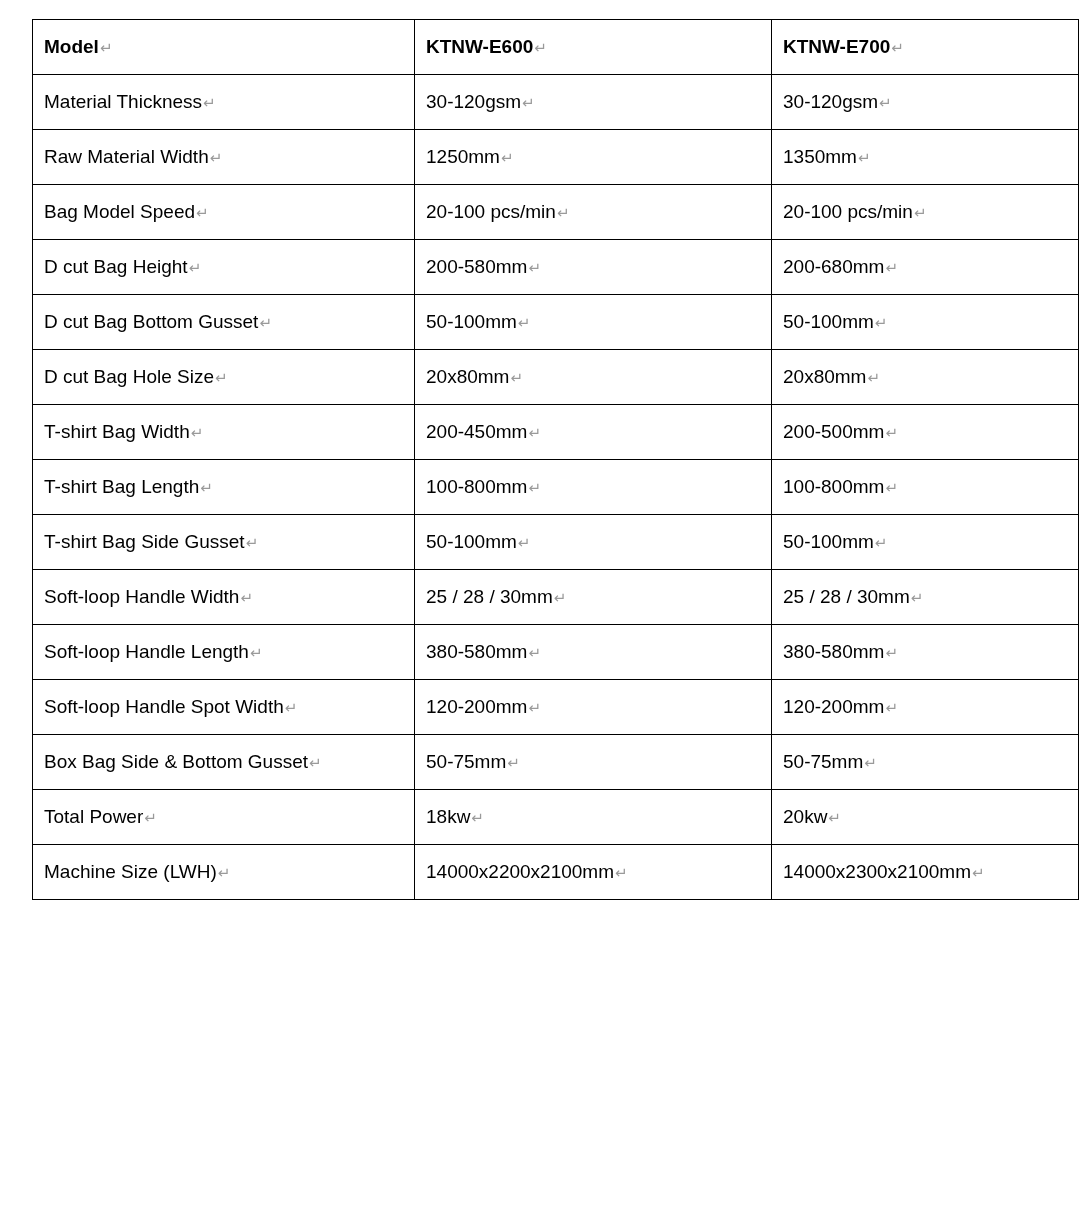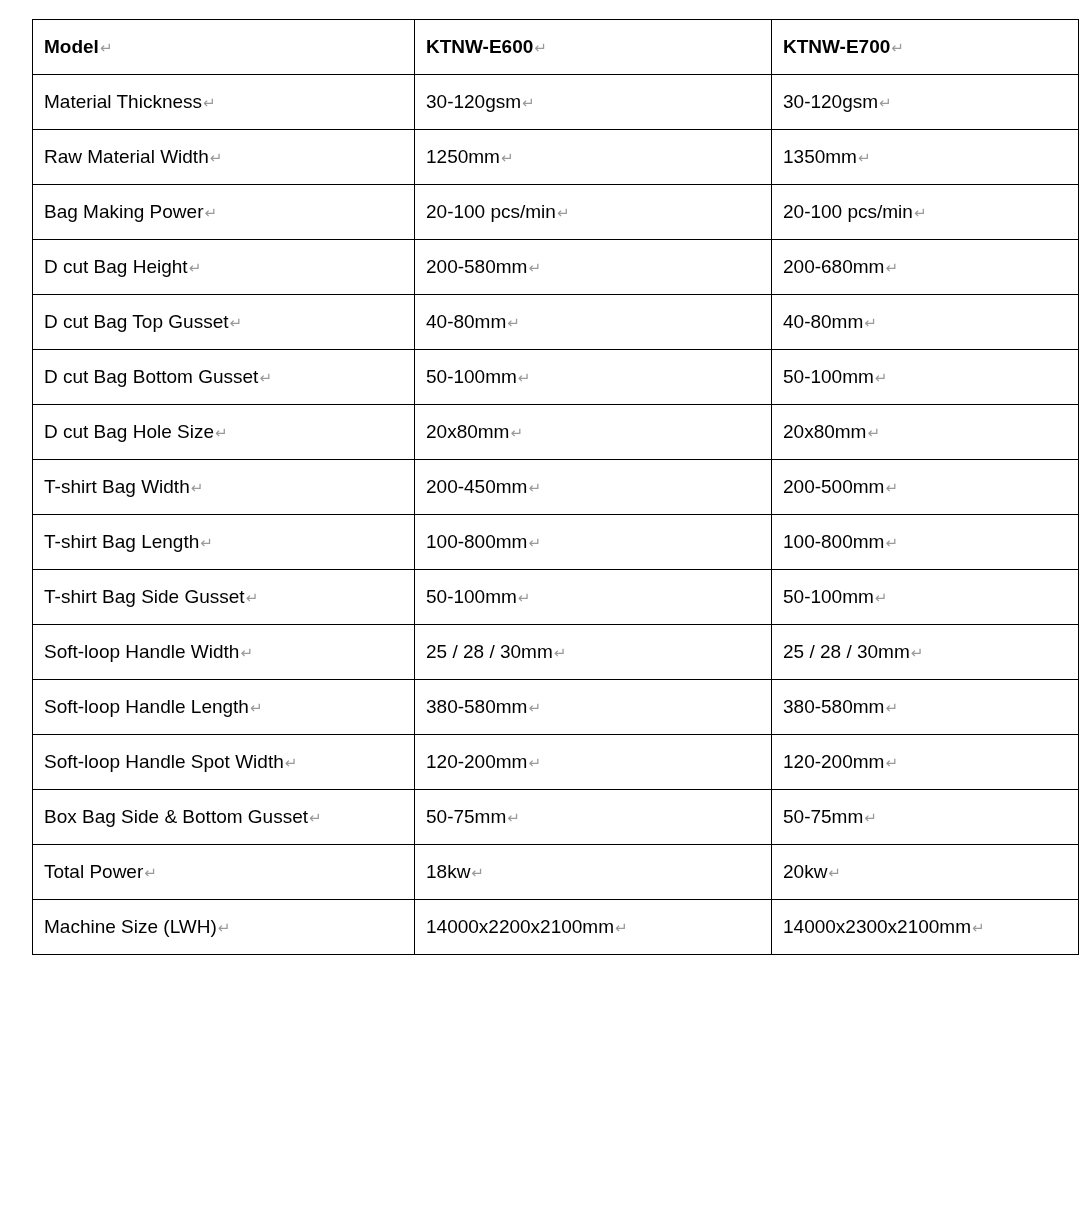--- a/index.html
+++ b/index.html
@@ -34,33 +34,28 @@
         <td><span>Material Thickness</span><span class="mark">↵</span></td>
         <td><span>30-120gsm</span><span class="mark">↵</span></td>
         <td><span>30-120gsm</span><span class="mark">↵</span></td>
       </tr>
       <tr>
         <td><span>Raw Material Width</span><span class="mark">↵</span></td>
         <td><span>1250mm</span><span class="mark">↵</span></td>
         <td><span>1350mm</span><span class="mark">↵</span></td>
       </tr>
       <tr>
-        <td><span>Bag Making Power</span><span class="mark">↵</span></td>
+        <td><span>Bag Model Speed</span><span class="mark">↵</span></td>
         <td><span>20-100 pcs/min</span><span class="mark">↵</span></td>
         <td><span>20-100 pcs/min</span><span class="mark">↵</span></td>
       </tr>
       <tr>
         <td><span>D cut Bag Height</span><span class="mark">↵</span></td>
         <td><span>200-580mm</span><span class="mark">↵</span></td>
         <td><span>200-680mm</span><span class="mark">↵</span></td>
-      </tr>
-      <tr>
-        <td><span>D cut Bag Top Gusset</span><span class="mark">↵</span></td>
-        <td><span>40-80mm</span><span class="mark">↵</span></td>
-        <td><span>40-80mm</span><span class="mark">↵</span></td>
       </tr>
       <tr>
         <td><span>D cut Bag Bottom Gusset</span><span class="mark">↵</span></td>
         <td><span>50-100mm</span><span class="mark">↵</span></td>
         <td><span>50-100mm</span><span class="mark">↵</span></td>
       </tr>
       <tr>
         <td><span>D cut Bag Hole Size</span><span class="mark">↵</span></td>
         <td><span>20x80mm</span><span class="mark">↵</span></td>
         <td><span>20x80mm</span><span class="mark">↵</span></td>

